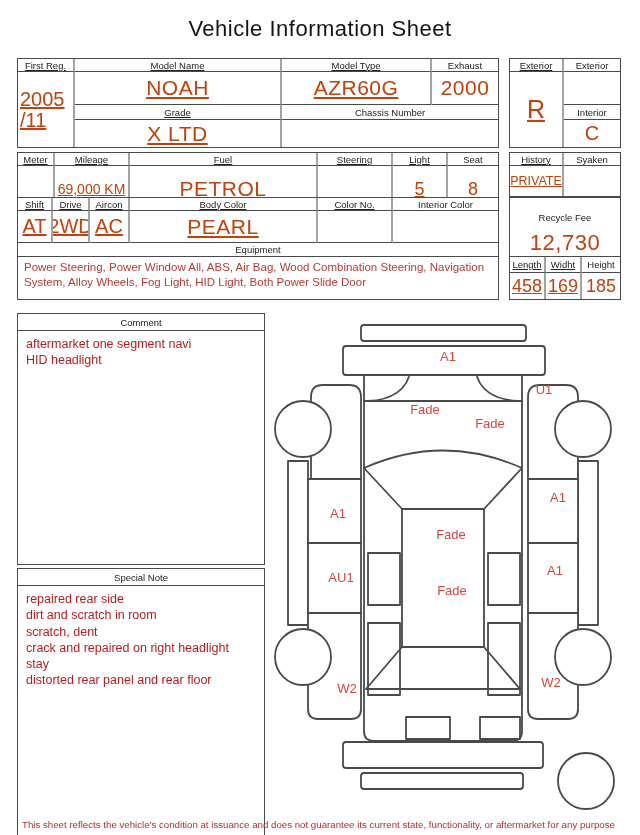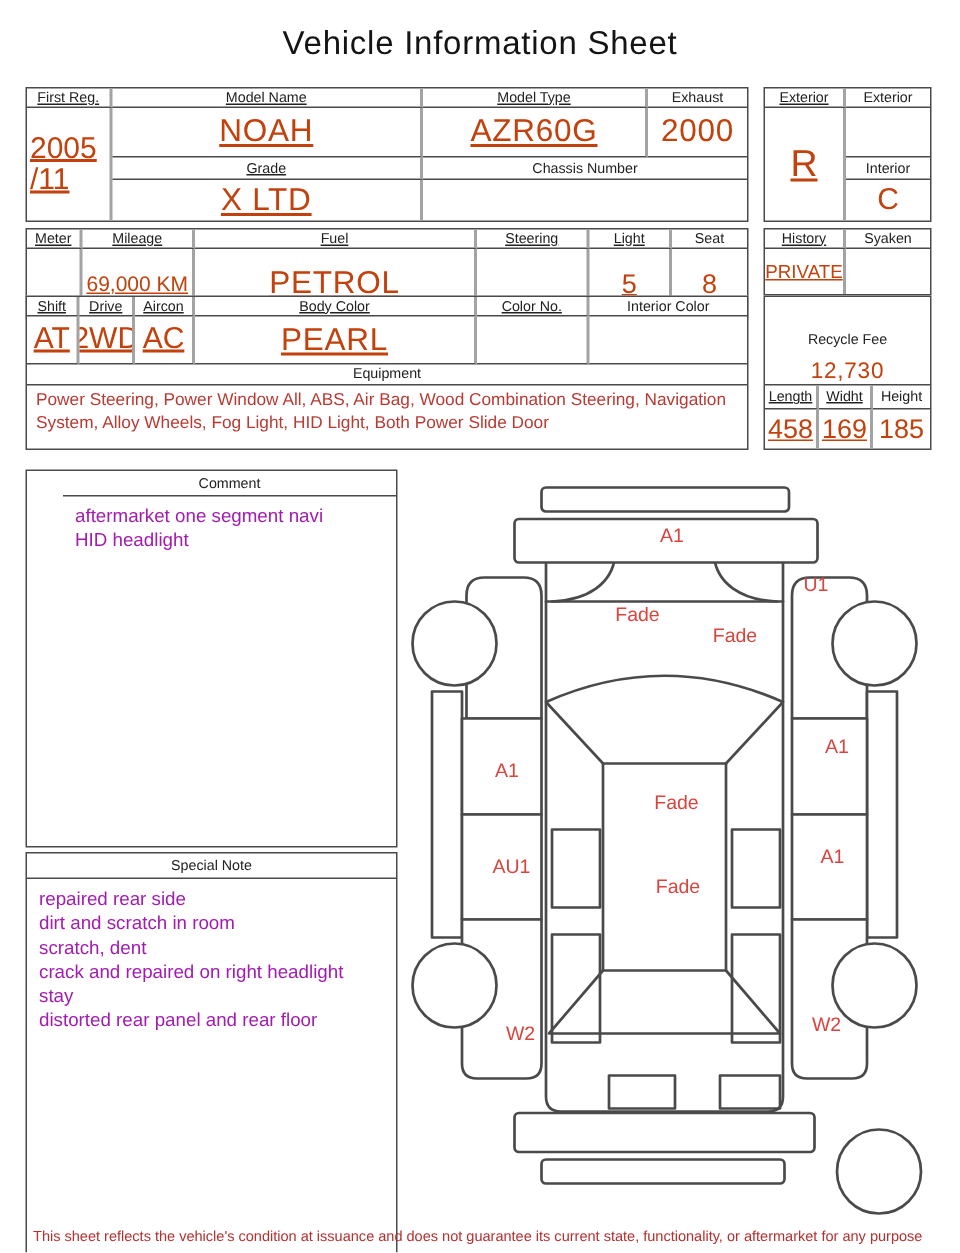--- a/index.html
+++ b/index.html
@@ -13,35 +13,35 @@
   .lbl{font-size:9.5px;color:#222;white-space:nowrap;}
   .red{color:#c2410c;}
   .v-lg{font-size:21px;letter-spacing:.5px;}
   .v-ch{font-size:19px;letter-spacing:.5px;}
   .v-md{font-size:20px;}
   .v-num{font-size:18px;}
   .v-mile{font-size:14px;}
   .v-priv{font-size:12.5px;}
   .v-R{font-size:25px;}
   .v-C{font-size:20px;}
-  .v-rec{font-size:15px;letter-spacing:.5px;}
+  .v-rec{font-size:22px;letter-spacing:.5px;}
   .v-reg{font-size:20px;line-height:1.05;white-space:pre-line;justify-content:flex-start;align-items:center;padding-left:2px;text-align:left;}
   .stack{flex-direction:column;justify-content:flex-end;padding-top:2px;gap:7px;}
   .eq-text{display:block;text-align:left;padding:3px 6px;font-size:11.5px;line-height:1.3;color:#b93a33;}
   #t1l{left:17px;top:58px;width:482px;height:90px;grid-template-columns:57px 207px 150px 1fr;grid-template-rows:13px 33px 15px 1fr;}
   #t1r{left:509px;top:58px;width:112px;height:90px;grid-template-columns:54px 1fr;grid-template-rows:13px 33px 15px 1fr;}
   #t2l{left:17px;top:152px;width:482px;height:61px;grid-template-columns:37px 75px 188px 75px 55px 1fr;grid-template-rows:13px 1fr;}
   #t2r{left:509px;top:152px;width:112px;height:45px;grid-template-columns:54px 1fr;grid-template-rows:13px 1fr;}
   #t3l{left:17px;top:197px;width:482px;height:103px;grid-template-columns:35px 37px 40px 188px 75px 1fr;grid-template-rows:13px 32px 14px 1fr;}
   #t3r{left:509px;top:197px;width:112px;height:103px;grid-template-columns:36px 36px 1fr;grid-template-rows:59px 16px 1fr;}
   .hdrbox{position:absolute;box-sizing:border-box;border:1px solid #4a4a4a;background:#fff;}
-  #commentBox{left:17px;top:313px;width:248px;height:252px;padding-left:24px;}
+  #commentBox{left:17px;top:313px;width:248px;height:252px;}
   #noteBox{left:17px;top:568px;width:248px;height:306px;}
   .boxhead{height:16px;border-bottom:1px solid #4a4a4a;display:flex;align-items:center;justify-content:center;font-size:9.5px;color:#222;}
-  .boxbody{padding:5px 8px;font-size:12.5px;color:#a21caf;line-height:1.3;white-space:pre-line;text-align:left;}
+  .boxbody{padding:5px 8px;font-size:12.5px;color:#b91c1c;line-height:1.3;white-space:pre-line;text-align:left;}
   #diagram{position:absolute;left:270px;top:313px;}
   .dmg{font-size:13px;fill:#d9453e;font-family:"Liberation Sans",sans-serif;}
   .footer{position:absolute;left:22px;top:819px;width:616px;font-size:9.7px;color:#b23030;white-space:nowrap;}
 </style>
 </head>
 <body>
 
 <div class="sheet">
 
   <div class="title">Vehicle Information Sheet</div>

